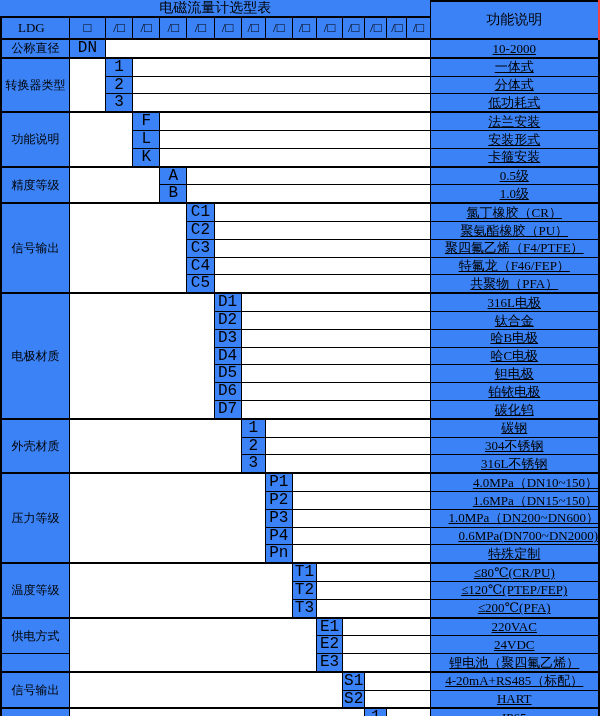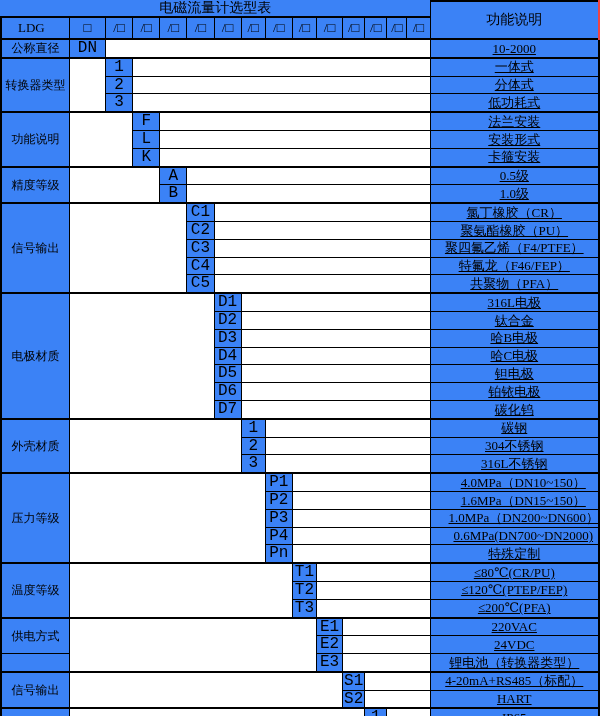--- a/index.html
+++ b/index.html
@@ -13,21 +13,21 @@
   td.func-head { border-top:2px solid #000; border-right:2px solid #ef4444; font-size:14px; }
   tr.model-row td { border-top:2px solid #000; height:20px; }
   tr.gf td { border-top:2px solid #000; }
   td.bl { border-left:2px solid #000; }
   td.br { border-right:2px solid #000; }
   td.lbl { font-size:12px; letter-spacing:0;margin-top:12px; }
   td.lbl-ldg { text-align:left; padding-left:16px; font-size:13px; }
   td.code { font-size:16px; font-family:"Liberation Mono","DejaVu Sans Mono",monospace; }
   td.slot { font-size:13px; }
   td.desc { font-size:13px;text-decoration:underline; }
-  td.desc.al { text-align:center; padding-left:18px; }
+  td.desc.al { text-align:right; padding-left:18px; }
   td.datarow { height:16px; }
   td.spacer { background:#fff; }
 </style>
 </head>
 <body>
 
 <div class="wrap">
   <table>
     <colgroup id="cols">
         <col style="width: 68px;">
@@ -255,21 +255,21 @@
         </tr>
         <tr>
           <td class="code datarow">E2</td>
           <td class="spacer datarow" colspan="4"></td>
           <td class="desc br datarow">24VDC</td>
         </tr>
         <tr>
           <td class="lbl bl datarow" rowspan="1"></td>
           <td class="code datarow">E3</td>
           <td class="spacer datarow" colspan="4"></td>
-          <td class="desc br datarow">锂电池（转换器类型）</td>
+          <td class="desc br datarow">锂电池（聚四氟乙烯）</td>
         </tr>
         <tr class="gf">
           <td class="lbl bl datarow" rowspan="2">信号输出</td>
           <td class="spacer datarow" colspan="10" rowspan="2"></td>
           <td class="code datarow">S1</td>
           <td class="spacer datarow" colspan="3"></td>
           <td class="desc br datarow">4-20mA+RS485（标配）</td>
         </tr>
         <tr>
           <td class="code datarow">S2</td>

